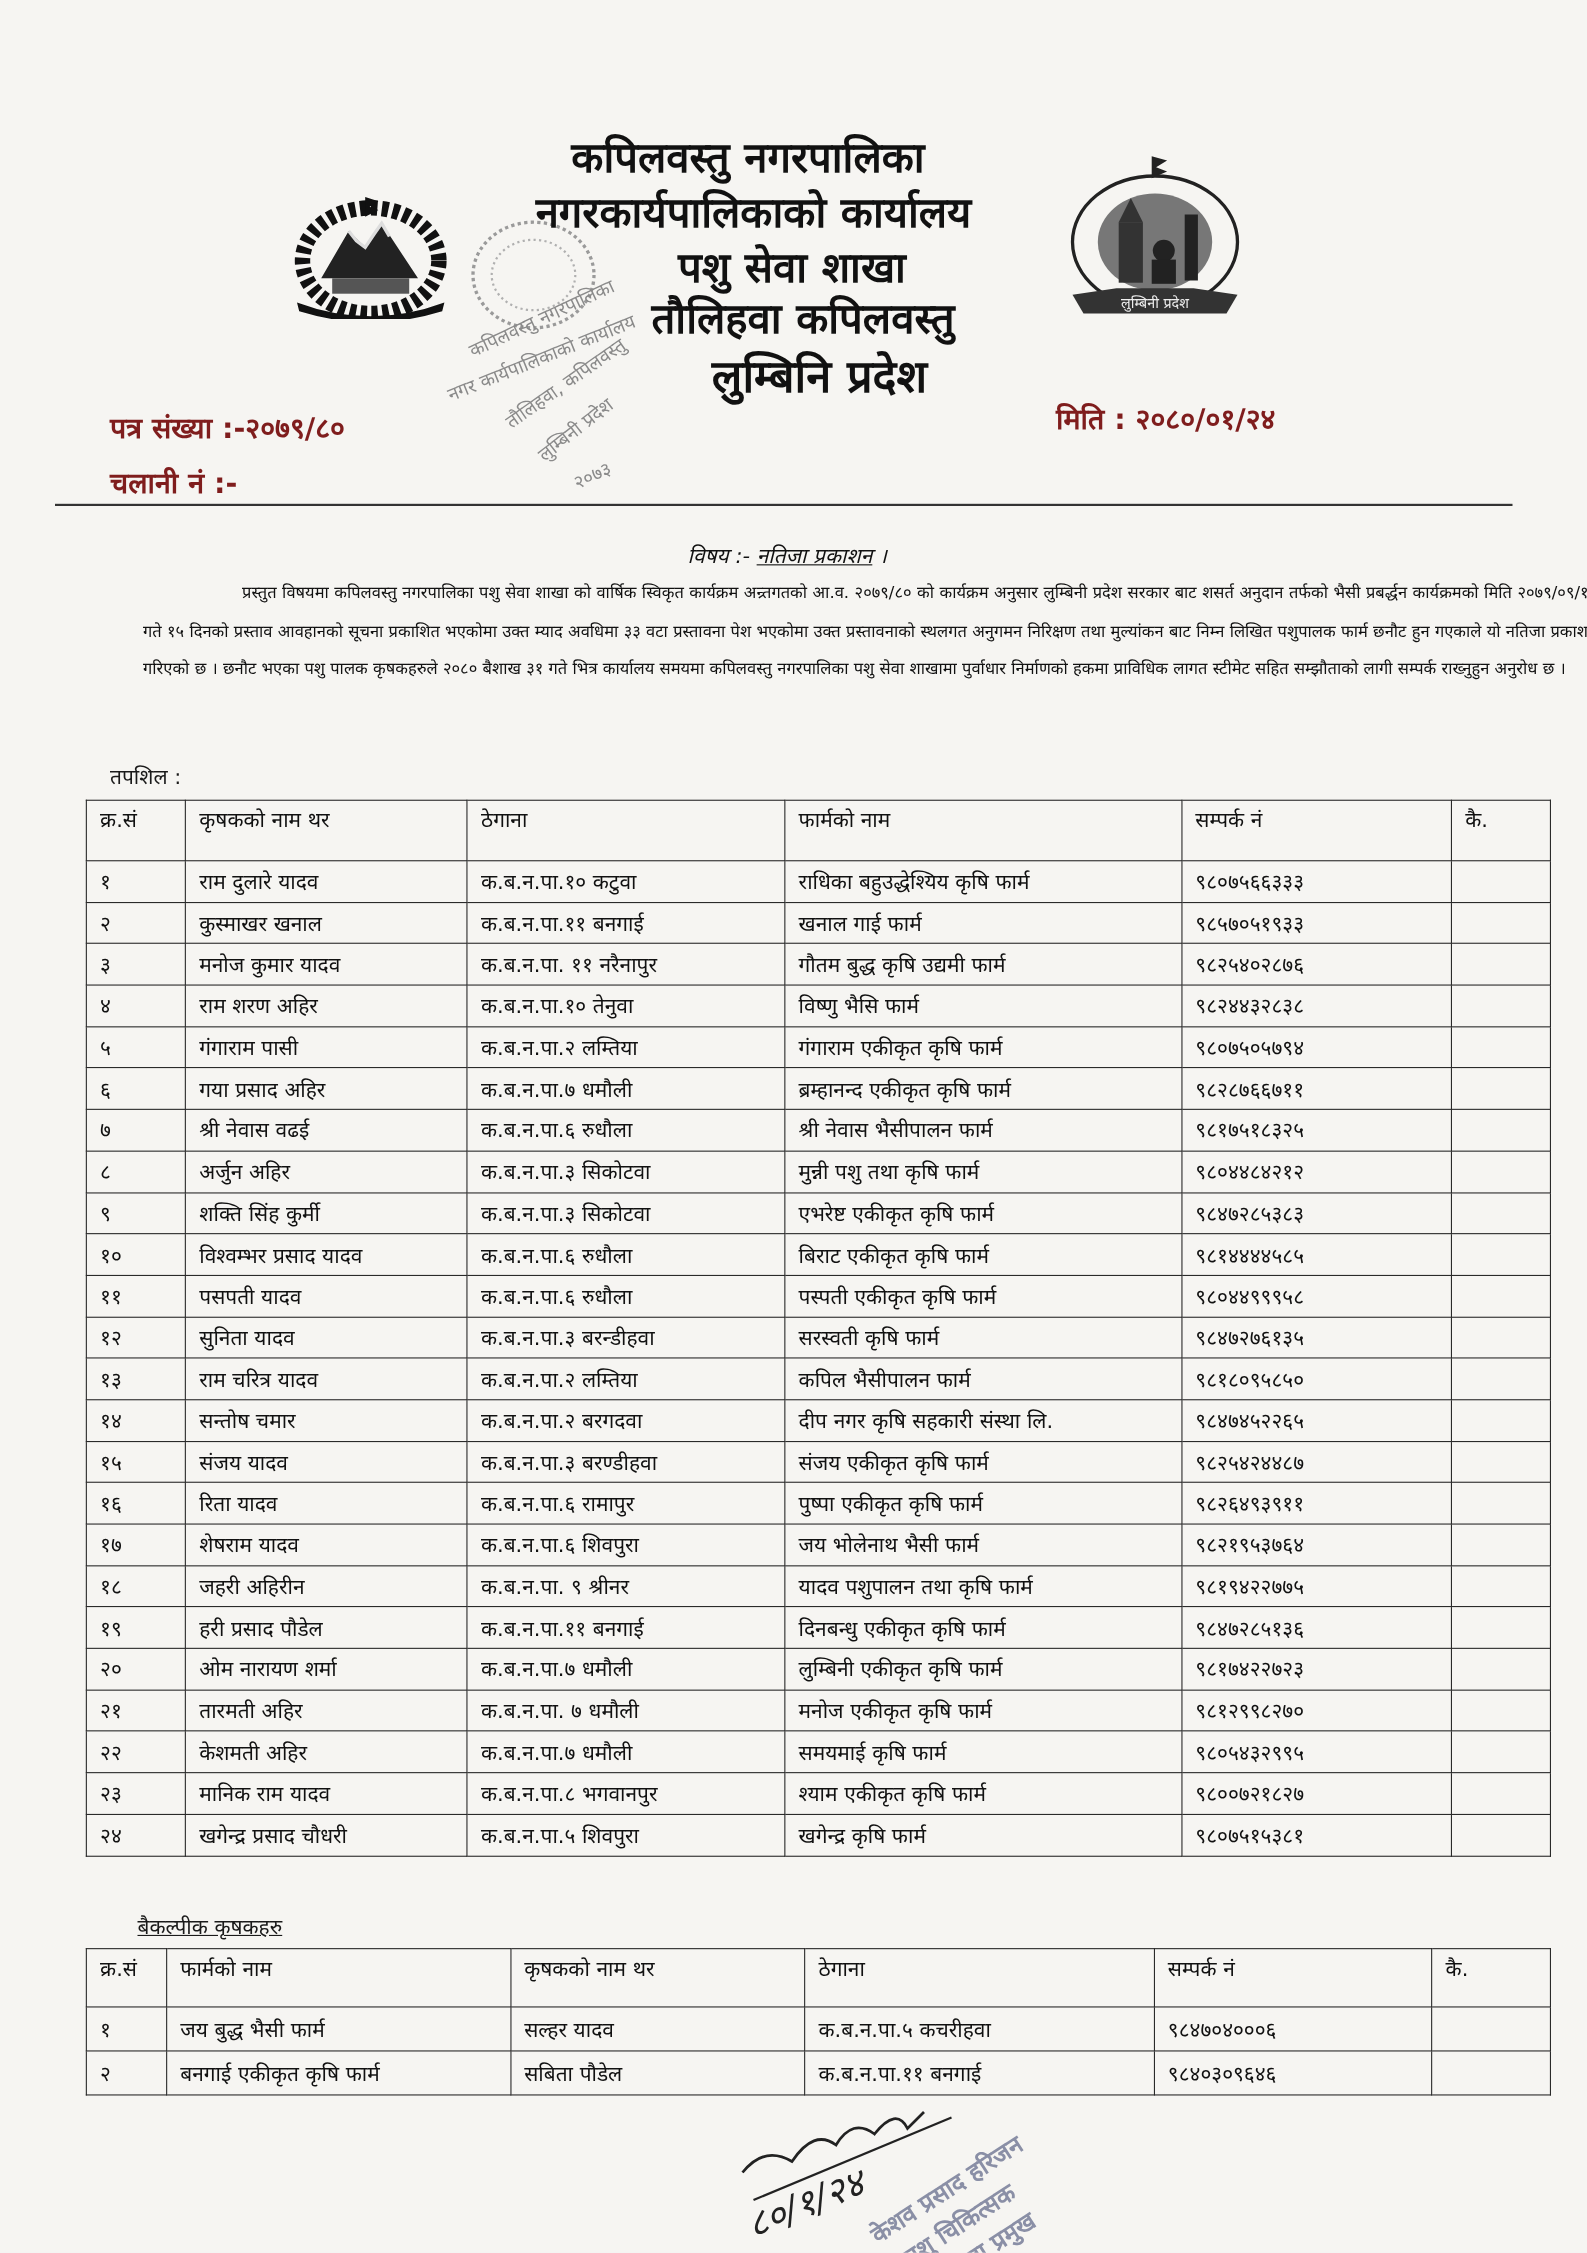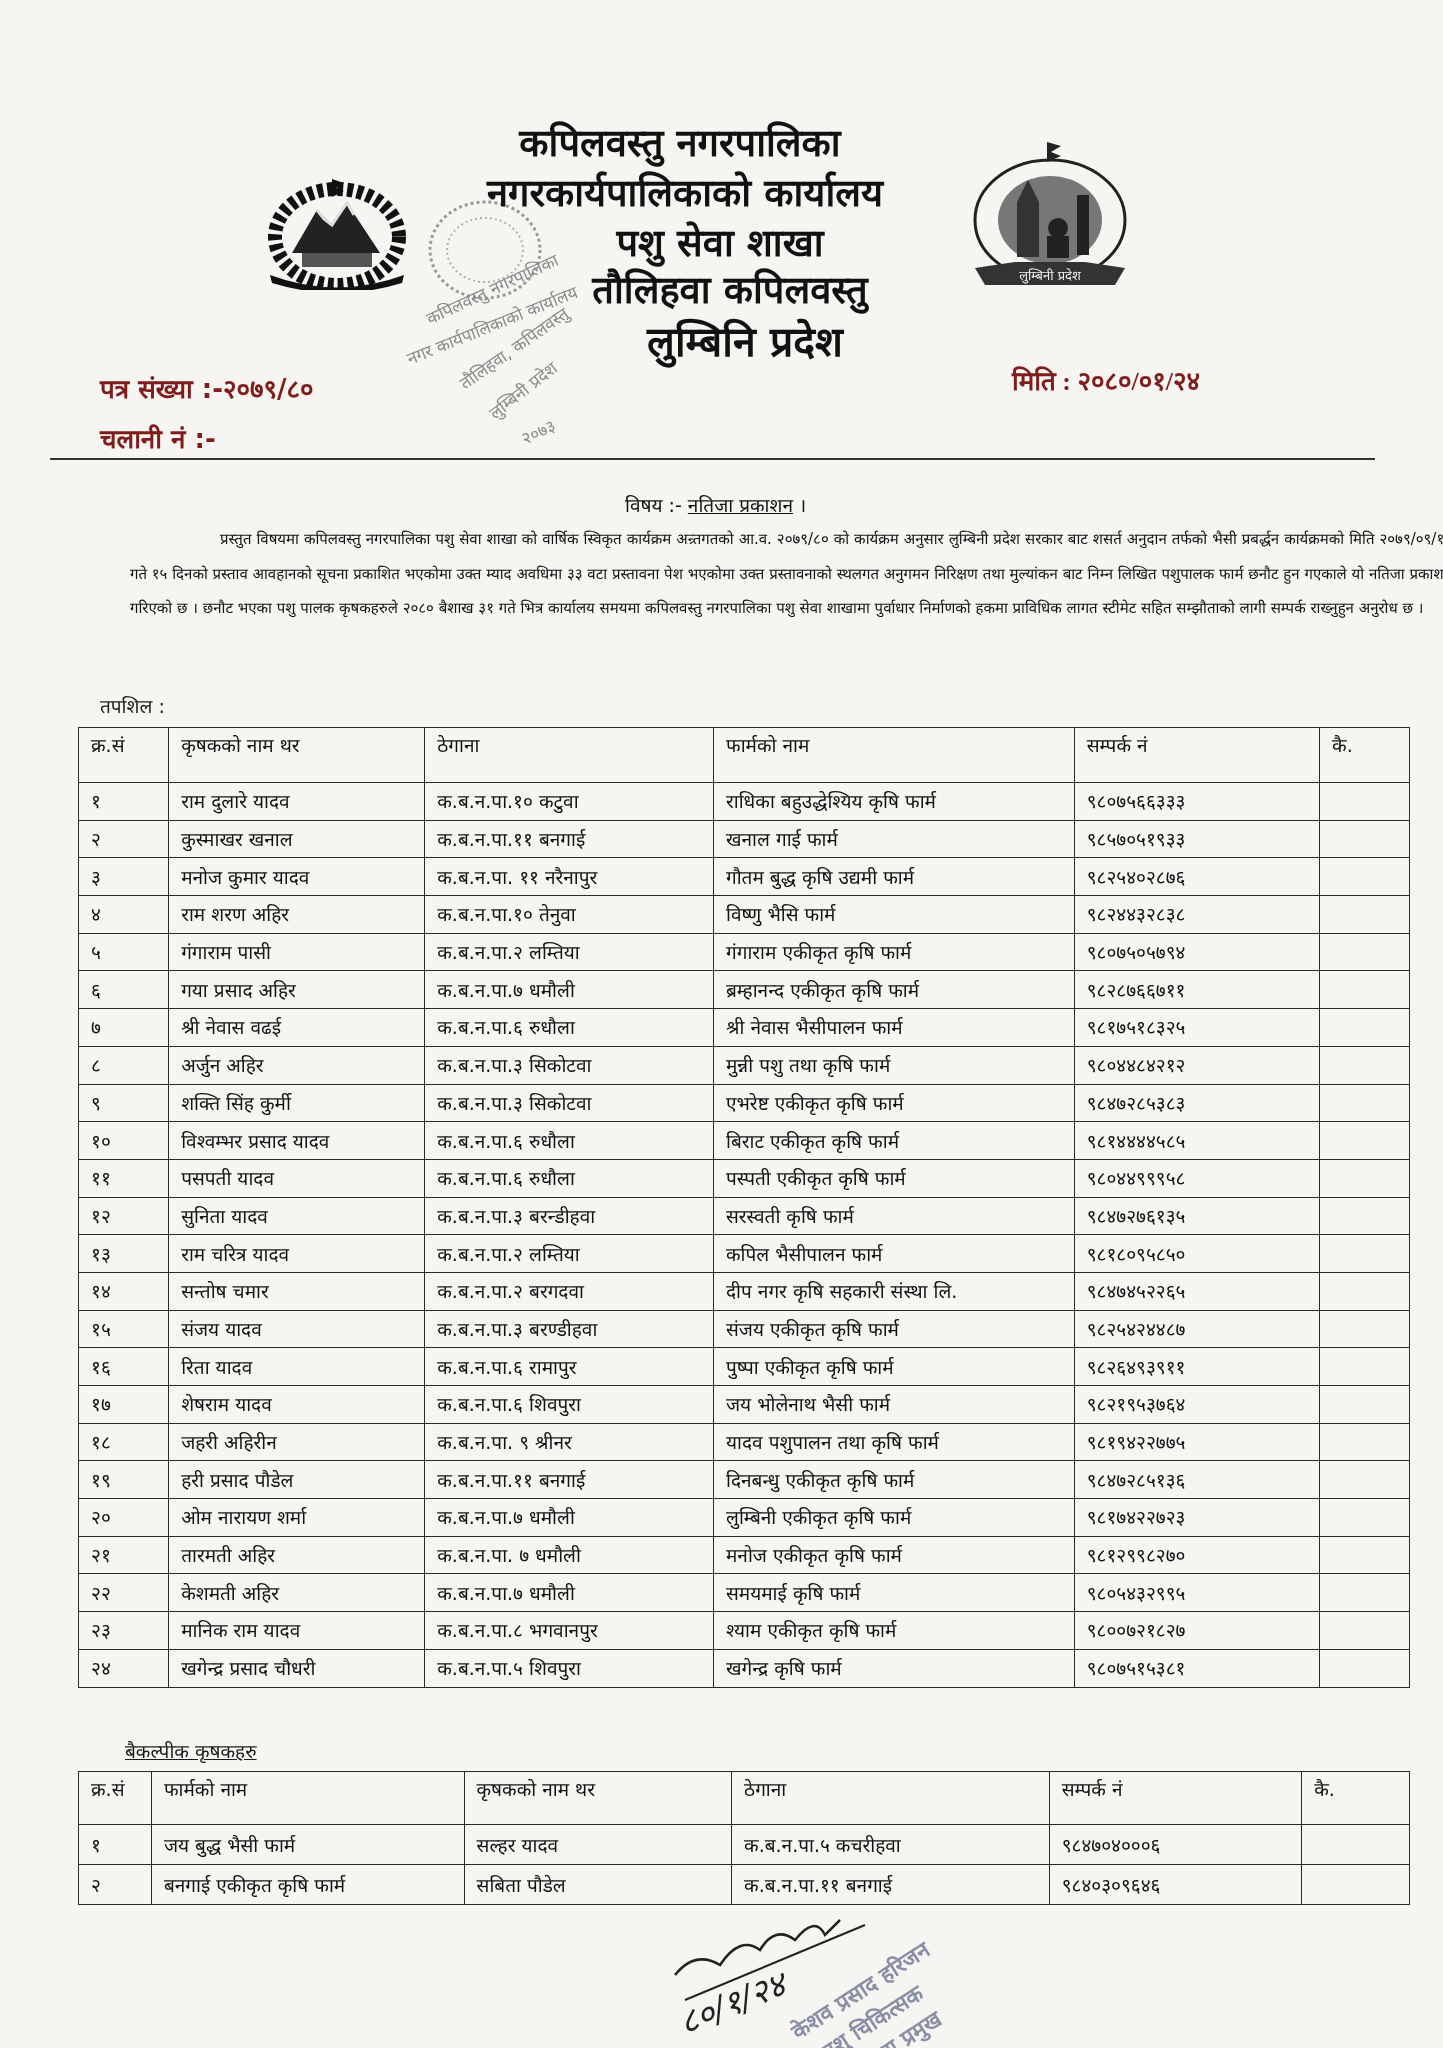--- a/index.html
+++ b/index.html
@@ -17,25 +17,25 @@
   .h4 { top: 262px; font-size: 38px; left: 550px; width: 360px; }
   .h5 { top: 312px; font-size: 41px; left: 620px; width: 250px; }
 
   .logo-left { position: absolute; left: 262px; top: 175px; width: 150px; height: 115px; }
   .logo-right { position: absolute; left: 955px; top: 140px; width: 190px; height: 160px; }
   .stamp { position: absolute; left: 400px; top: 185px; width: 230px; height: 270px; }
 
   .meta { position: absolute; font-size: 26px; font-weight: bold; color: #7f1d1d; }
   .ref-no { left: 100px; top: 370px; }
   .dispatch-no { left: 100px; top: 420px; text-align: right; }
-  .date { left: 1012px; top: 362px; font-family: Liberation Serif, serif; }
+  .date { left: 960px; top: 362px; }
 
   .rule { position: absolute; left: 50px; top: 458px; width: 1325px; height: 2px; background: #333; }
 
-  .subject { position: absolute; left: 625px; top: 492px; font-size: 19px; color: #111; }
+  .subject { position: absolute; left: 625px; top: 492px; font-size: 19px; color: #111; font-style: italic; }
   .subject .u { text-decoration: underline; }
 
   .body-text { position: absolute; left: 98px; top: 522px; width: 1322px; font-size: 15px; line-height: 34.5px; color: #111; text-align: justify; margin-left: 32px; }
   .body-text .indent { display: inline-block; width: 90px; }
 
   .tapashil { position: absolute; left: 100px; top: 693px; font-size: 19px; }
 
   table { border-collapse: collapse; position: absolute; font-size: 19px; color: #111; }
   td, th { border: 1.5px solid #2a2a2a; text-align: left; font-weight: normal; padding: 0 0 0 12px; vertical-align: middle; white-space: nowrap; }
 

